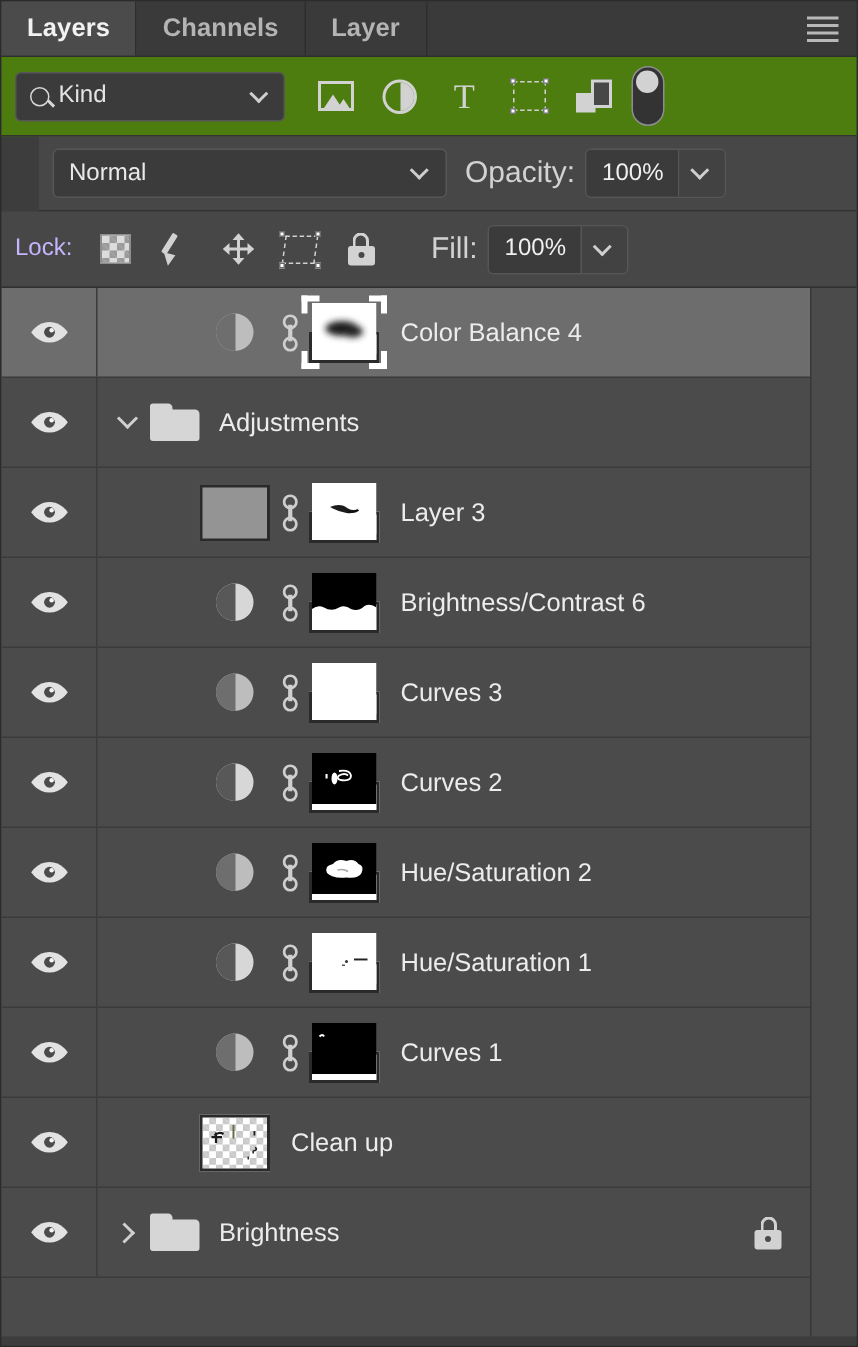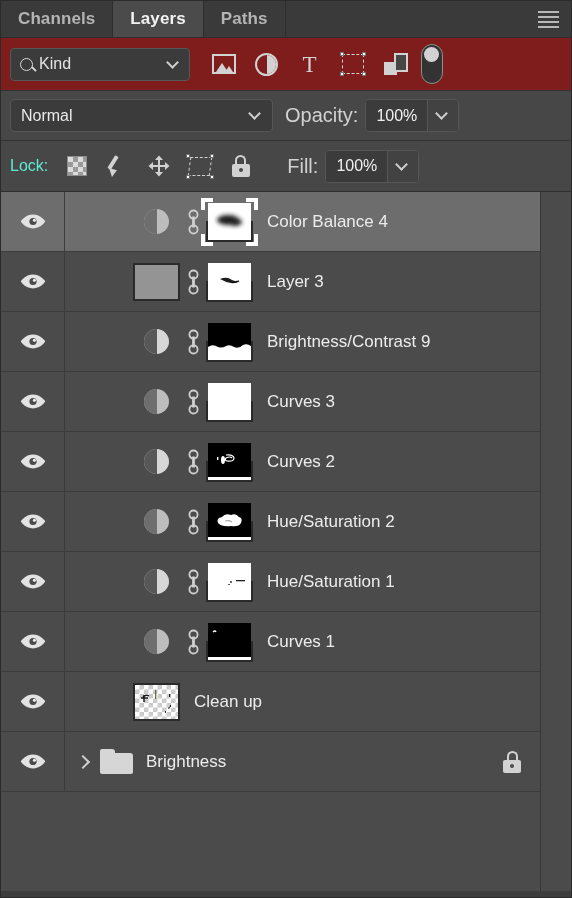--- a/index.html
+++ b/index.html
@@ -44,21 +44,21 @@
   .hamburger {
     width: 46px; display: flex; flex-direction: column;
     justify-content: center; align-items: center; gap: 3px;
     cursor: pointer;
   }
   .hamburger i { display: block; width: 21px; height: 2px; background: #b8b8b8; }
 
   
   .filterrow {
     height: 53px; min-height: 53px;
-    background: #7f1d1d;
+    background: #4d7c0f;
     display: flex; align-items: center;
     padding: 0 9px;
     border-bottom: 1px solid #333;
   }
   .kind-select {
     width: 180px; height: 33px;
     background: #3b3b3b;
     border: 1px solid #565656;
     border-radius: 4px;
     display: flex; align-items: center;
@@ -132,20 +132,21 @@
     width: 15px; height: 15px; border-radius: 50%; background: #d2d2d2;
   }
 
   
   .blendrow {
     height: 50px; min-height: 50px;
     background: #474747;
     display: flex; align-items: center;
     padding: 0 9px;
     border-bottom: 1px solid #333;
+    margin-left: 25px;
   }
   .blend-select {
     width: 263px; height: 33px;
     background: #3b3b3b; border: 1px solid #565656; border-radius: 4px;
     display: flex; align-items: center; padding: 0 10px; cursor: pointer;
   }
   .blend-label { font-size: 16px; color: #e9e9e9; flex: 1; }
   .field-label {
     font-size: 20px; color: #d2d2d2; margin-left: 12px; margin-right: 7px;
     white-space: nowrap;
@@ -166,21 +167,21 @@
   }
 
   
   .lockrow {
     height: 51px; min-height: 51px;
     background: #474747;
     display: flex; align-items: center;
     padding: 0 9px;
     border-bottom: 1px solid #2f2f2f;
   }
-  .lock-text { font-size: 16px; color: #5eead4; margin-right: 8px; }
+  .lock-text { font-size: 16px; color: #c4b5fd; margin-right: 8px; }
   .lkbtn {
     width: 41px; height: 38px; display: flex; align-items: center;
     justify-content: center; cursor: pointer;
   }
   .ic-checker {
     width: 20px; height: 20px;
     background-image:
       linear-gradient(45deg, #9a9a9a 25%, transparent 25%, transparent 75%, #9a9a9a 75%),
       linear-gradient(45deg, #9a9a9a 25%, transparent 25%, transparent 75%, #9a9a9a 75%);
     background-size: 10px 10px;
@@ -351,23 +352,23 @@
   }
   .listinner { position: absolute; left:0; right: 31px; top:0; bottom:0; overflow: hidden; }
   .bottomstrip { height: 6px; background: #3d3d3d; }
 </style>
 </head>
 <body>
 
 <div class="panel">
 
   <div class="tabbar">
+    <div class="tab active">Layers</div>
     <div class="tab">Channels</div>
-    <div class="tab active">Layers</div>
-    <div class="tab">Paths</div>
+    <div class="tab">Layer</div>
     <div class="tab tabbar-spacer"></div>
     <div class="hamburger">
       <i></i>
         <i></i>
         <i></i>
         <i></i>
     </div>
   </div>
 
   <div class="filterrow">
@@ -508,20 +509,41 @@
           <div class="eyecell">
             <span class="eye">
               <svg width="26" height="15" viewBox="0 0 26 15">
   <path d="M13 0.6 C5 0.6 0.8 7.5 0.8 7.5 C0.8 7.5 5 14.4 13 14.4 C21 14.4 25.2 7.5 25.2 7.5 C25.2 7.5 21 0.6 13 0.6 Z" fill="#e2e2e2"></path>
   <circle cx="13" cy="7.5" r="3.6" fill="#4b4b4b"></circle>
   <circle cx="14.4" cy="6.2" r="1.5" fill="#f4f4f4"></circle>
 </svg>
             </span>
           </div>
           <div class="rowbody">
+            <span class="disclosure">
+               <span class="arr-down"></span>
+             </span>
+             <span class="folder">
+               <span class="tabtop"></span>
+              <span class="bodyf"></span>
+             </span>
+             <span class="layername name-pad-group">Adjustments</span>
+          </div>
+        </div>
+        <div class="layerrow">
+          <div class="eyecell">
+            <span class="eye">
+              <svg width="26" height="15" viewBox="0 0 26 15">
+  <path d="M13 0.6 C5 0.6 0.8 7.5 0.8 7.5 C0.8 7.5 5 14.4 13 14.4 C21 14.4 25.2 7.5 25.2 7.5 C25.2 7.5 21 0.6 13 0.6 Z" fill="#e2e2e2"></path>
+  <circle cx="13" cy="7.5" r="3.6" fill="#4b4b4b"></circle>
+  <circle cx="14.4" cy="6.2" r="1.5" fill="#f4f4f4"></circle>
+</svg>
+            </span>
+          </div>
+          <div class="rowbody">
             <span style="width:60px;flex:0 0 auto;"></span>
             <span class="thumb gray"></span>
             <span class="linkicon">
               <svg width="15" height="26" viewBox="0 0 15 26">
   <circle cx="7.5" cy="5.6" r="4.1" fill="none" stroke="#cfcfcf" stroke-width="1.8"></circle>
   <circle cx="7.5" cy="20.4" r="4.1" fill="none" stroke="#cfcfcf" stroke-width="1.8"></circle>
   <rect x="6.1" y="7.5" width="2.8" height="11" fill="#cfcfcf"></rect>
 </svg>
             </span>
             <span class="maskwrap">
@@ -557,21 +579,21 @@
   <rect x="6.1" y="7.5" width="2.8" height="11" fill="#cfcfcf"></rect>
 </svg>
             </span>
             <span class="maskwrap">
                  <span class="thumb"><svg width="43" height="34" viewBox="0 0 43 34">
                   <rect width="43" height="34" fill="#000"></rect>
         <path d="M0 24 q4 -3 8 -1 q5 3 10 0 q4 -2 8 1 q5 2 9 -2 q4 -2 8 1 L43 34 L0 34 Z" fill="#fff"></path>
                 </svg></span>
                  
                </span>
-            <span class="layername">Brightness/Contrast 9</span>
+            <span class="layername">Brightness/Contrast 6</span>
           </div>
         </div>
         <div class="layerrow">
           <div class="eyecell">
             <span class="eye">
               <svg width="26" height="15" viewBox="0 0 26 15">
   <path d="M13 0.6 C5 0.6 0.8 7.5 0.8 7.5 C0.8 7.5 5 14.4 13 14.4 C21 14.4 25.2 7.5 25.2 7.5 C25.2 7.5 21 0.6 13 0.6 Z" fill="#e2e2e2"></path>
   <circle cx="13" cy="7.5" r="3.6" fill="#4b4b4b"></circle>
   <circle cx="14.4" cy="6.2" r="1.5" fill="#f4f4f4"></circle>
 </svg>

